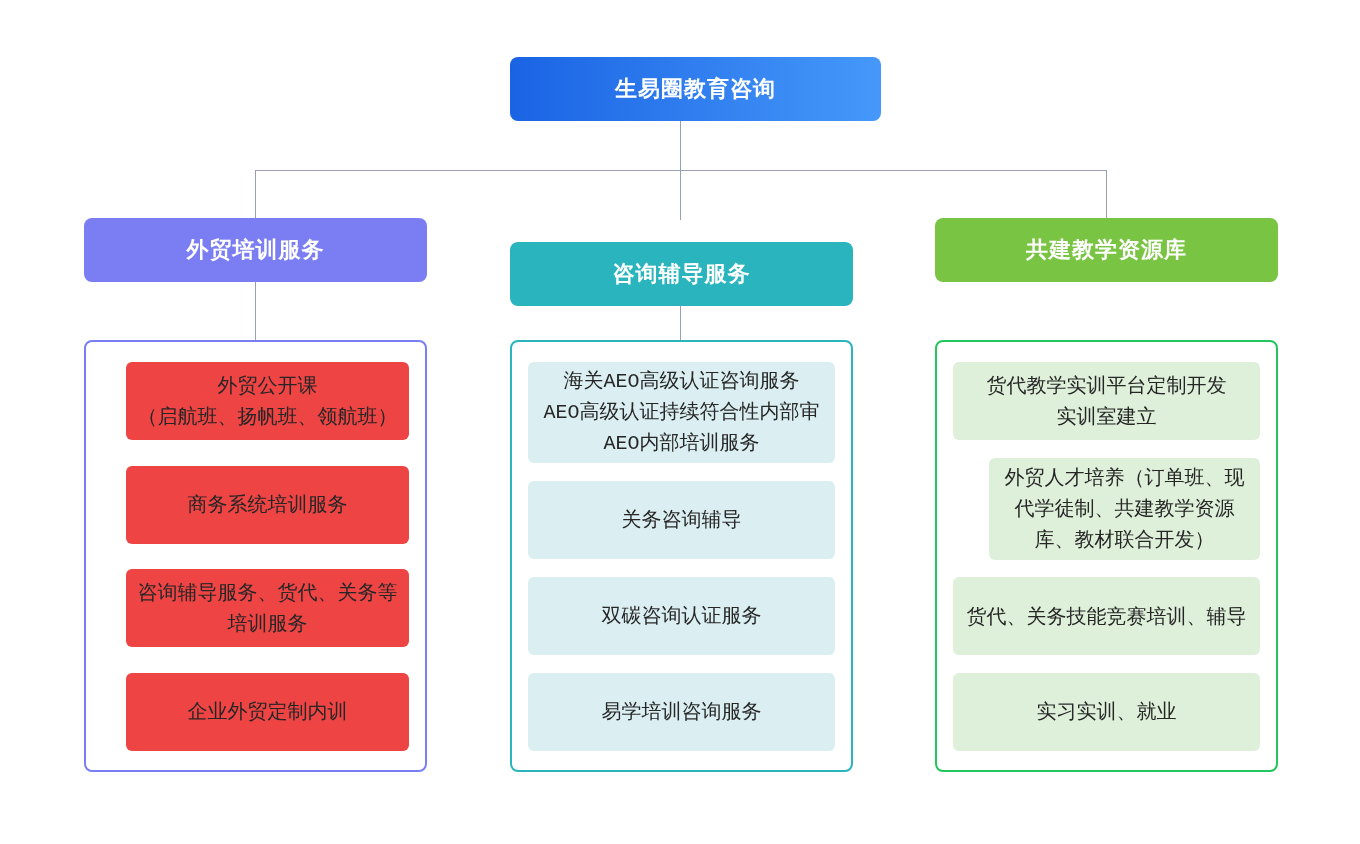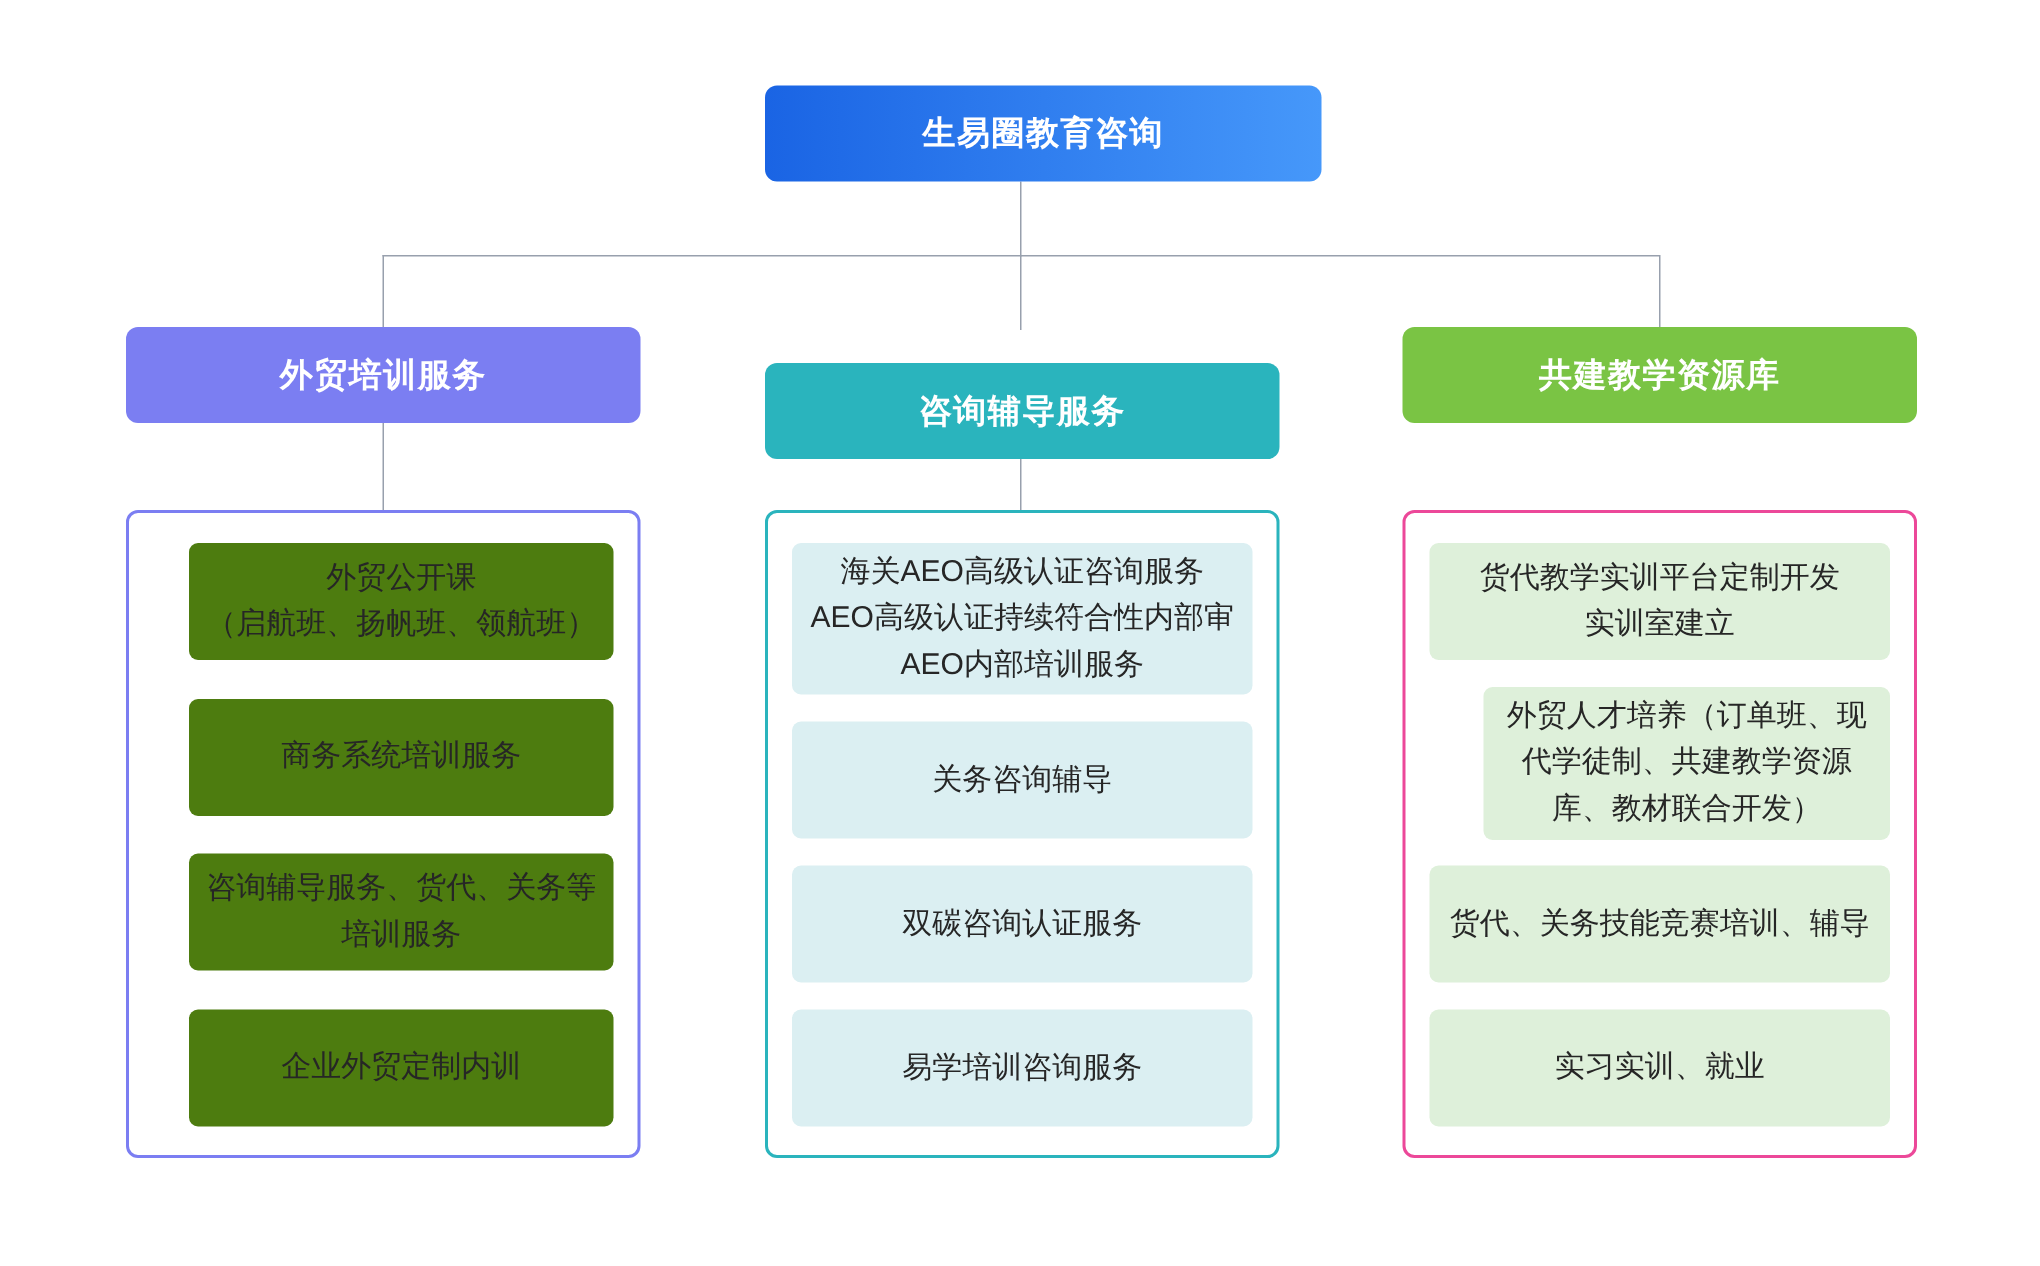--- a/index.html
+++ b/index.html
@@ -51,37 +51,37 @@
     width: 343px; height: 432px;
     box-sizing: border-box;
     background: #ffffff;
     border-radius: 8px;
     display: flex; flex-direction: column;
     justify-content: space-between;
     padding: 20px 16px 19px 16px;
     z-index: 2;
   }
   .bc-1 { left: 84px;  border: 2px solid #7b7ef2; }
-  .bc-2 { left: 510px; border: 2px solid #2ab4bd; }
-  .bc-3 { left: 935px; border: 2px solid #ec4899; }
+  .bc-2 { left: 510px; border: 2px solid #2ab4bd; font-family: Liberation Mono, monospace; }
+  .bc-3 { left: 935px; border: 2px solid #22c55e; }
 
   
   .service-item {
     box-sizing: border-box;
     min-height: 78px;
     border-radius: 6px;
     display: flex; align-items: center; justify-content: center;
     text-align: center;
     white-space: pre-line;
     font-size: 20px;
     line-height: 1.55;
     color: #262626;
     padding: 4px 8px;
   }
-  .bc-1 .service-item { background: #4d7c0f; margin-left: 24px; }
+  .bc-1 .service-item { background: #ef4444; margin-left: 24px; }
   .bc-2 .service-item { background: #dbeff2; }
   .bc-3 .service-item { background: #def0da; }
   .service-item.h-97  { min-height: 97px; }
   .service-item.h-102 { min-height: 102px; margin-left: 36px; }
 </style>
 </head>
 <body>
 
 <div class="canvas">
 

